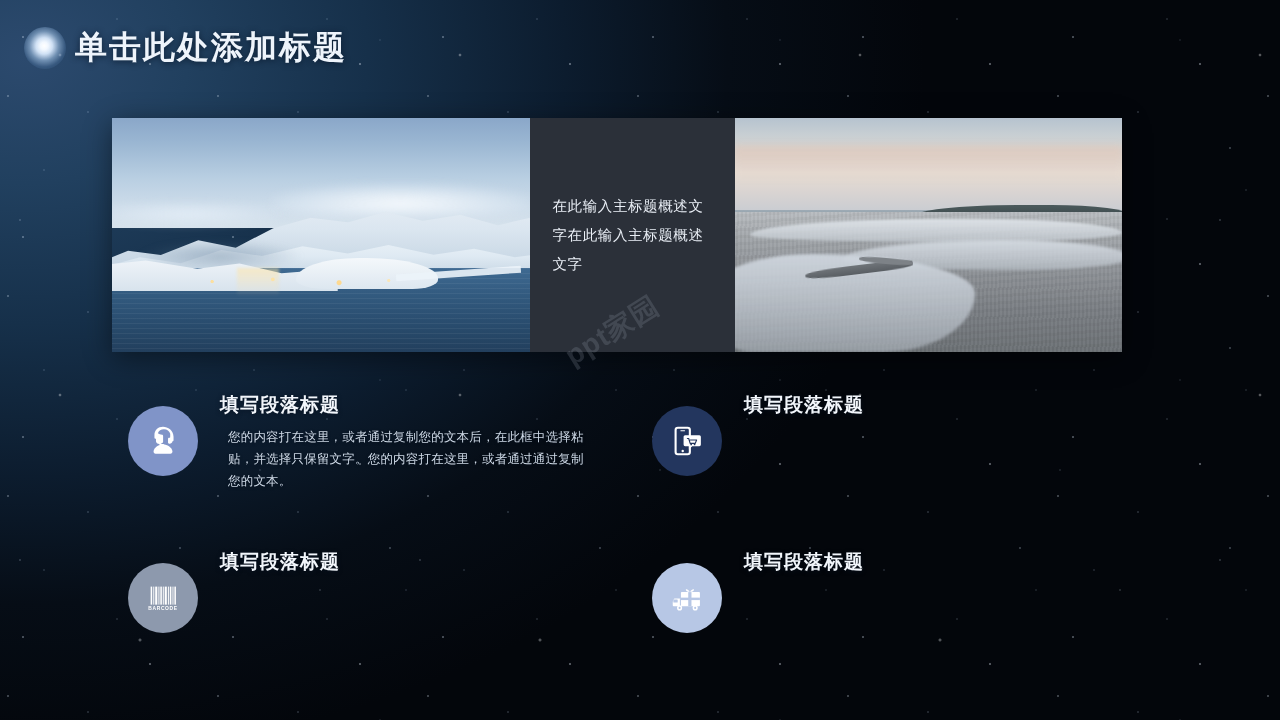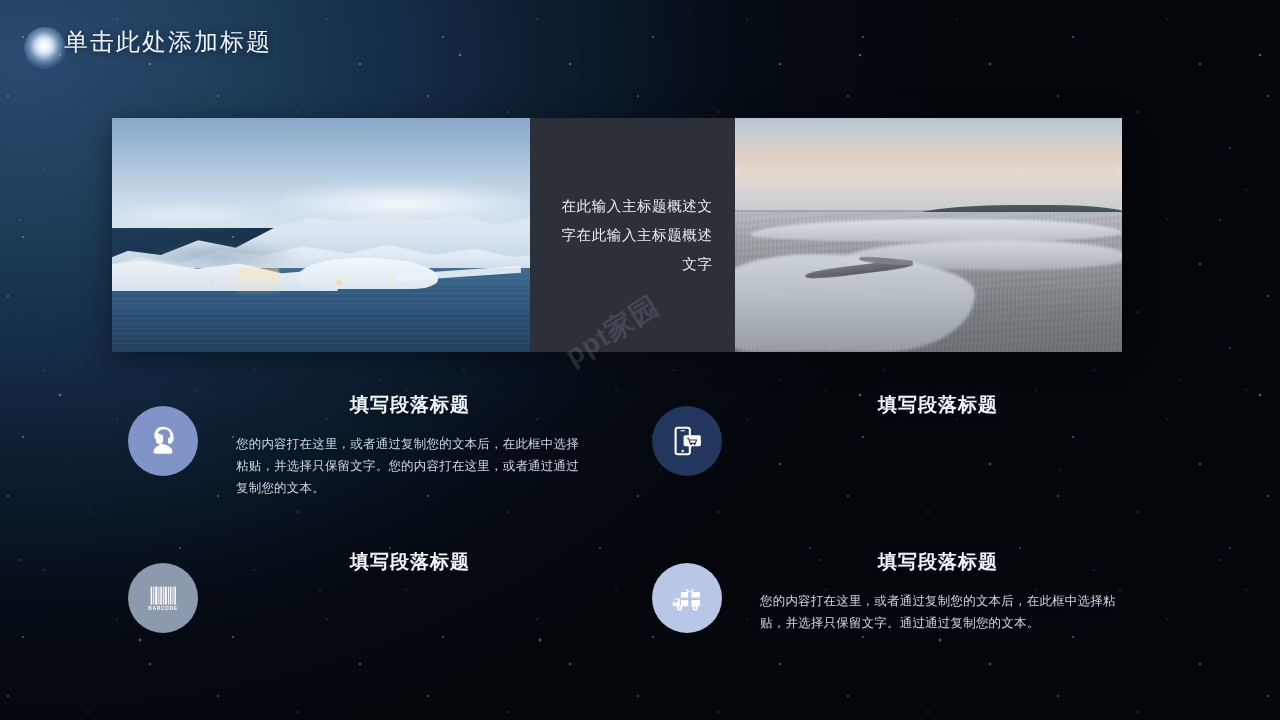--- a/index.html
+++ b/index.html
@@ -60,23 +60,23 @@
     background: radial-gradient(circle at 48% 45%,
       #ffffff 0%, #f2f8ff 12%, #cfe0f4 26%,
       rgba(150,182,216,.65) 46%, rgba(90,130,175,.30) 66%,
       rgba(50,85,130,.10) 82%, rgba(30,55,90,0) 100%);
     filter: blur(.3px);
   }
 
   
   .title {
     position: absolute;
-    left: 64px; top: 26px;
-    font-size: 24px;
-    font-weight: normal;
+    left: 75px; top: 26px;
+    font-size: 32px;
+    font-weight: bold;
     letter-spacing: 2px;
     color: #eef4fb;
     text-shadow: 0 1px 6px rgba(10,25,45,.9);
     white-space: nowrap;
   }
 
   
   .hero {
     position: absolute;
     left: 112px; top: 118px;
@@ -90,21 +90,21 @@
 
   .hero-mid {
     width: 205px;
     background: #2b3039;
     display: flex;
     align-items: center;
     justify-content: center;
   }
   .hero-mid-text {
     width: 160px;
-    text-align: right;
+    text-align: left;
     color: #eaeff6;
     font-size: 14.5px;
     line-height: 2.0;
     letter-spacing: .6px;
   }
 
   
   .ph-sky-l {
     position: absolute; left: 0; top: 0; right: 0; height: 47%;
     background: linear-gradient(180deg, #8aa7c9 0%, #9ab6d2 22%, #b9cfe2 55%, #cddcea 80%, #d6e2ec 100%);
@@ -269,28 +269,27 @@
   }
   .feat-icon svg { display: block; }
   .feat-body { margin-left: 22px; width: 380px; }
   .feat-title {
     color: #f2f6fb;
     font-size: 19px;
     font-weight: bold;
     letter-spacing: 1px;
     margin: 0 0 9px 0;
     text-shadow: 0 1px 4px rgba(5,15,30,.8);
-    text-align: center;
   }
   .feat-text {
     color: #ced9e6;
     font-size: 12.5px;
     line-height: 1.75;
     letter-spacing: .2px;
-    margin: 16px;
+    margin: 8px;
     text-shadow: 0 1px 3px rgba(5,15,30,.7);
   }
   .feat-right .feat-body { width: 388px; }
 </style>
 </head>
 <body>
 
 <div id="slide">
 
   <div class="stars s1"></div>
@@ -402,18 +401,17 @@
           <rect x="13.6" y="19.6" width="20" height="2.6" fill="#b7c7e5"></rect>
           <path d="M22.9 13.4c-1.3-1.9-3.1-3.2-3.9-2.5-.8.7.2 2 2 2.6zM23.2 13.4c1.3-1.9 3.1-3.2 3.9-2.5.8.7-.2 2-2 2.6z"></path>
           <circle cx="12.2" cy="30.4" r="2.7"></circle>
           <circle cx="12.2" cy="30.4" r="1.1" fill="#b7c7e5"></circle>
           <circle cx="28.6" cy="30.4" r="2.7"></circle>
           <circle cx="28.6" cy="30.4" r="1.1" fill="#b7c7e5"></circle>
         </svg>
       </div>
       <div class="feat-body">
         <p class="feat-title">填写段落标题</p>
-        <p class="feat-text">您的内容打在这里，或者通过复制您的文本后，在此框中选择粘贴，并选择只保留文字。通过通过复制您的文本。</p>
       </div>
     </div>
 
   </div>
 </div>
 
 </body></html>

